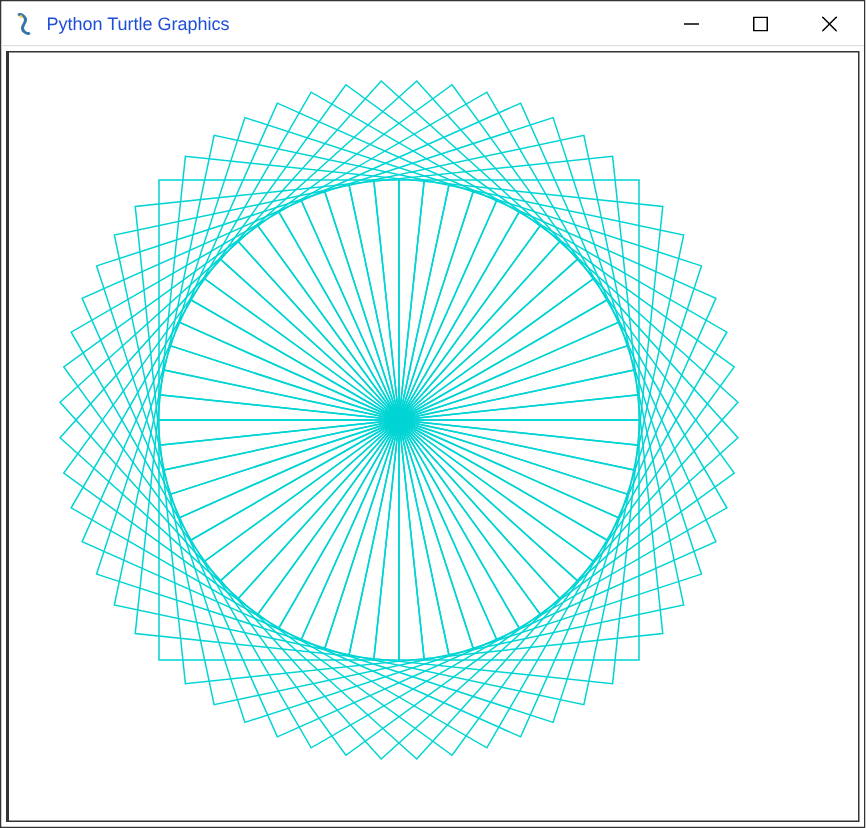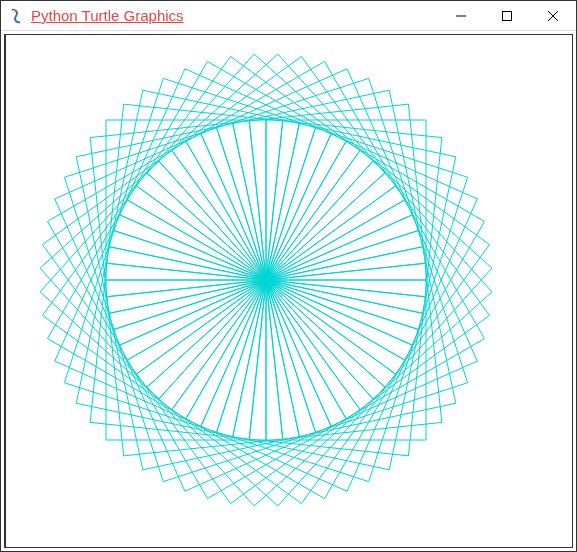--- a/index.html
+++ b/index.html
@@ -32,24 +32,23 @@
     }
     .titlebar-icon {
       width: 16px;
       height: 16px;
       margin-right: 6px;
       display: flex;
       align-items: center;
       justify-content: center;
     }
     .titlebar-title {
-      font-size: 15px;
-      color: #ef4444;
+      font-size: 12px;
+      color: #1d4ed8;
       flex: 1;
-      text-decoration: underline;
     }
     .window-controls {
       display: flex;
       height: 100%;
     }
     .window-control {
       width: 46px;
       height: 100%;
       display: flex;
       align-items: center;

